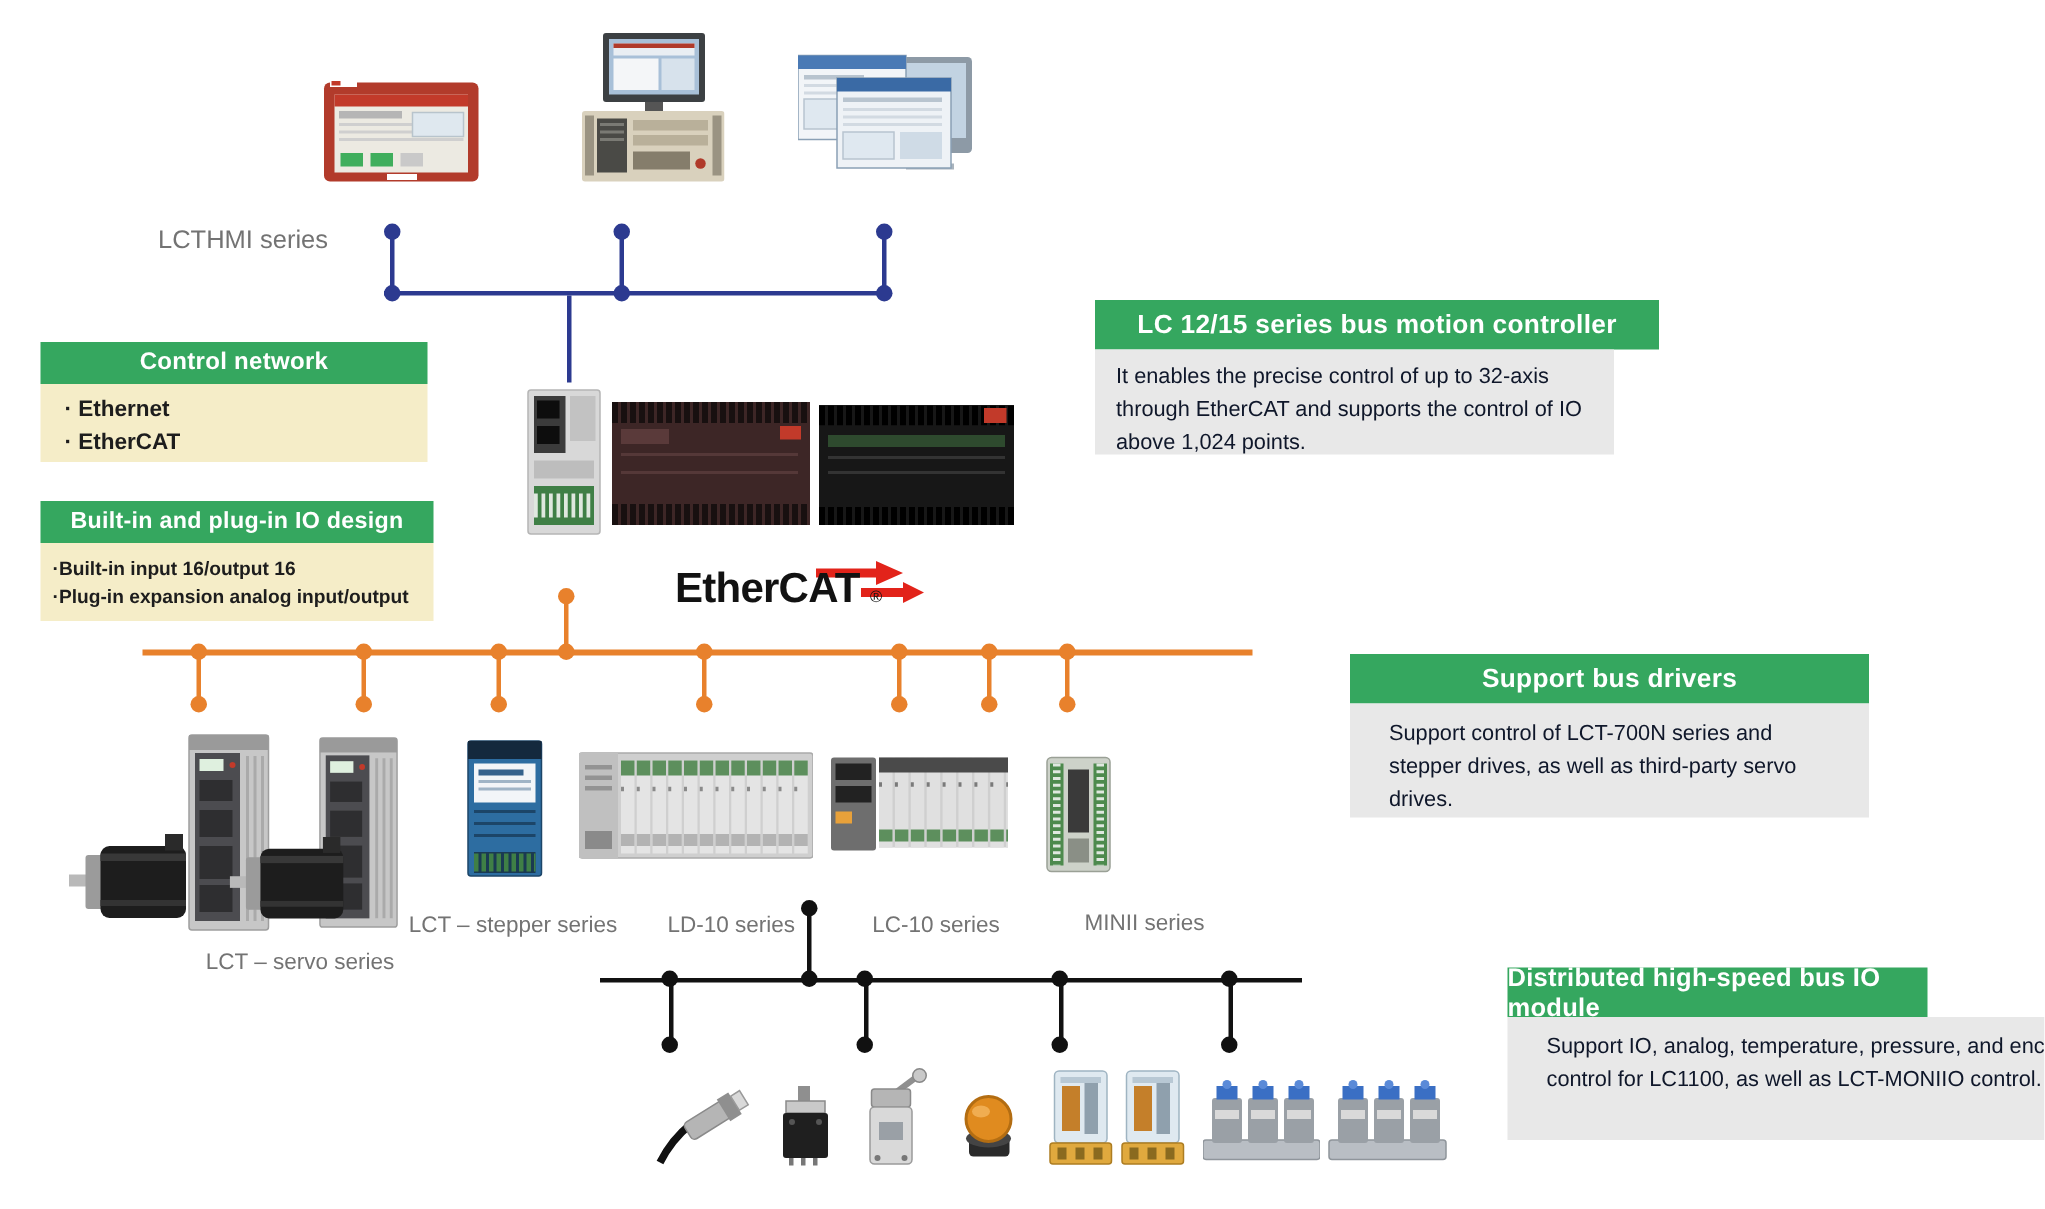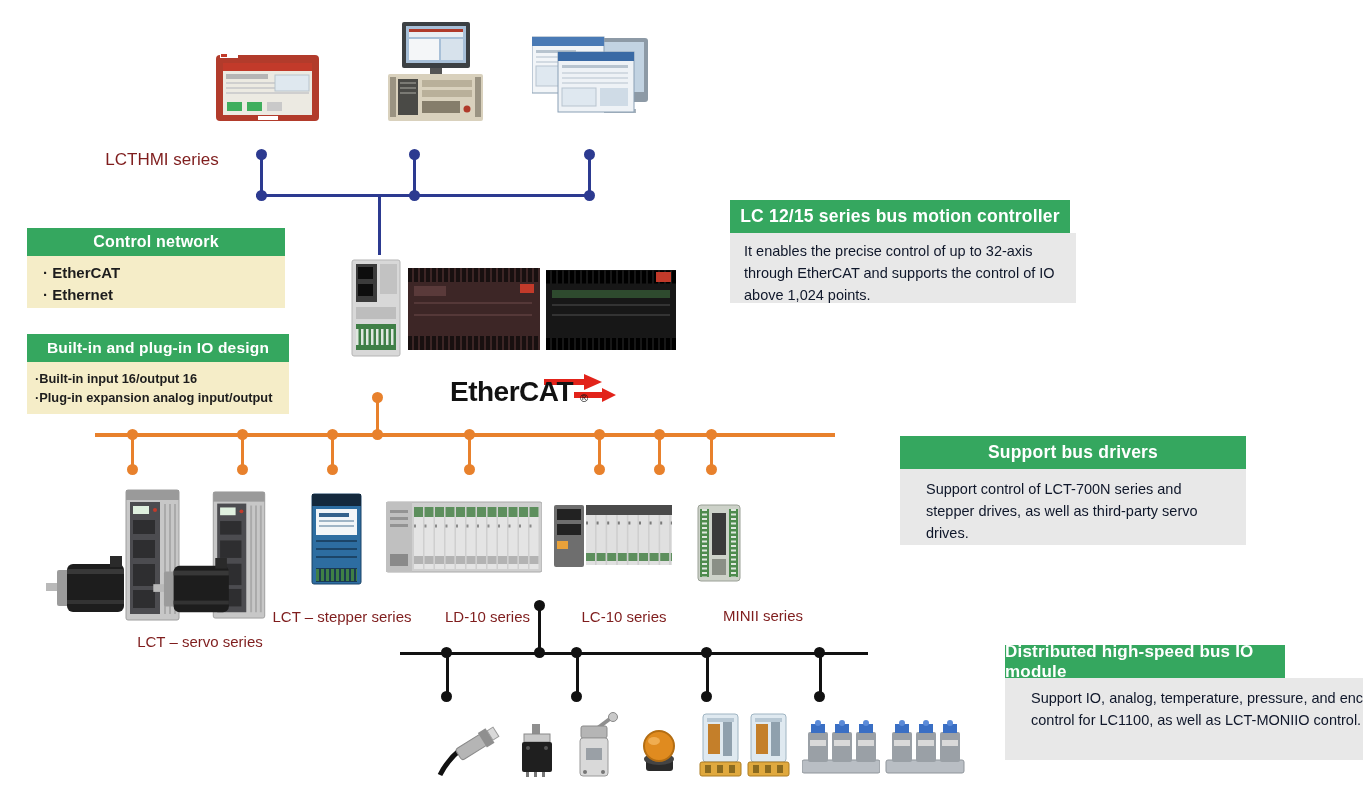--- a/index.html
+++ b/index.html
@@ -13,21 +13,21 @@
   .blue{background:#2c3a90;}
   .orange{background:#e8812c;}
   .blackb{background:#111;}
   
   .co-header{position:absolute;background:#35a75f;color:#fff;display:flex;align-items:center;
              justify-content:center;font-weight:600;letter-spacing:.2px;box-sizing:border-box;}
   .co-body{position:absolute;background:#e8e8e8;color:#0f172a;box-sizing:border-box;line-height:1.5;}
   .cream{background:#f5edc8;color:#1d1d1d;}
   .co-item{white-space:nowrap;}
   
-  .dev-label{position:absolute;text-align:center;font-size:15px;color:#7f1d1d;}
+  .dev-label{position:absolute;text-align:center;font-size:15px;color:#737373;}
   
   #ethercat-logo{position:absolute;left:450px;top:376px;width:190px;height:38px;}
   #ethercat-logo .ec-arrows{position:absolute;left:94px;top:-2px;}
   #ethercat-logo .ec-text{position:absolute;left:0;top:0;font-size:28px;font-weight:bold;color:#121212;letter-spacing:-0.5px;}
   #ethercat-logo .ec-reg{position:absolute;left:130px;top:16px;font-size:11px;color:#121212;}
   svg{display:block;}
 </style>
 </head>
 <body>
 
@@ -109,33 +109,33 @@
   <div class="dot blue" style="left:409px;top:149px"></div>
   <div class="dot blue" style="left:584px;top:149px"></div>
   <div class="dot blue" style="left:256px;top:190px"></div>
   <div class="dot blue" style="left:409px;top:190px"></div>
   <div class="dot blue" style="left:584px;top:190px"></div>
 
   <div class="co-header" style="left:27px;top:228px;width:258px;height:28px;font-size:16px">
     <span>Control network</span>
   </div>
   <div class="co-body cream" style="left:27px;top:256px;width:258px;height:52px;padding:6px 0 0 16px;font-size:15px;font-weight:600;line-height:1.45">
+    <div class="co-item">· Ethernet</div>
     <div class="co-item">· EtherCAT</div>
-    <div class="co-item">· Ethernet</div>
   </div>
 
   <div class="co-header" style="left:27px;top:334px;width:262px;height:28px;font-size:15.5px">
     <span>Built-in and plug-in IO design</span>
   </div>
   <div class="co-body cream" style="left:27px;top:362px;width:262px;height:52px;padding:7px 0 0 8px;font-size:12.8px;font-weight:600;line-height:1.5">
     <div class="co-item">·Built-in input 16/output 16</div>
     <div class="co-item">·Plug-in expansion analog input/output</div>
   </div>
 
-  <div class="co-header" style="left:730px;top:200px;width:340px;height:33px;font-size:17.5px">
+  <div class="co-header" style="left:730px;top:200px;width:376px;height:33px;font-size:17.5px">
     <span>LC 12/15 series bus motion controller</span>
   </div>
   <div class="co-body" style="left:730px;top:233px;width:346px;height:70px;padding:8px 14px;font-size:14.5px">It enables the precise control of up to 32-axis through EtherCAT and supports the control of IO above 1,024 points.</div>
 
   <div class="co-header" style="left:900px;top:436px;width:346px;height:33px;font-size:17.5px">
     <span>Support bus drivers</span>
   </div>
   <div class="co-body" style="left:900px;top:469px;width:346px;height:76px;padding:10px 14px 10px 26px;font-size:14.5px">Support control of LCT-700N series and stepper drives, as well as third-party servo drives.</div>
 
   <div class="co-header" style="left:1005px;top:645px;width:280px;height:33px;font-size:17px">

